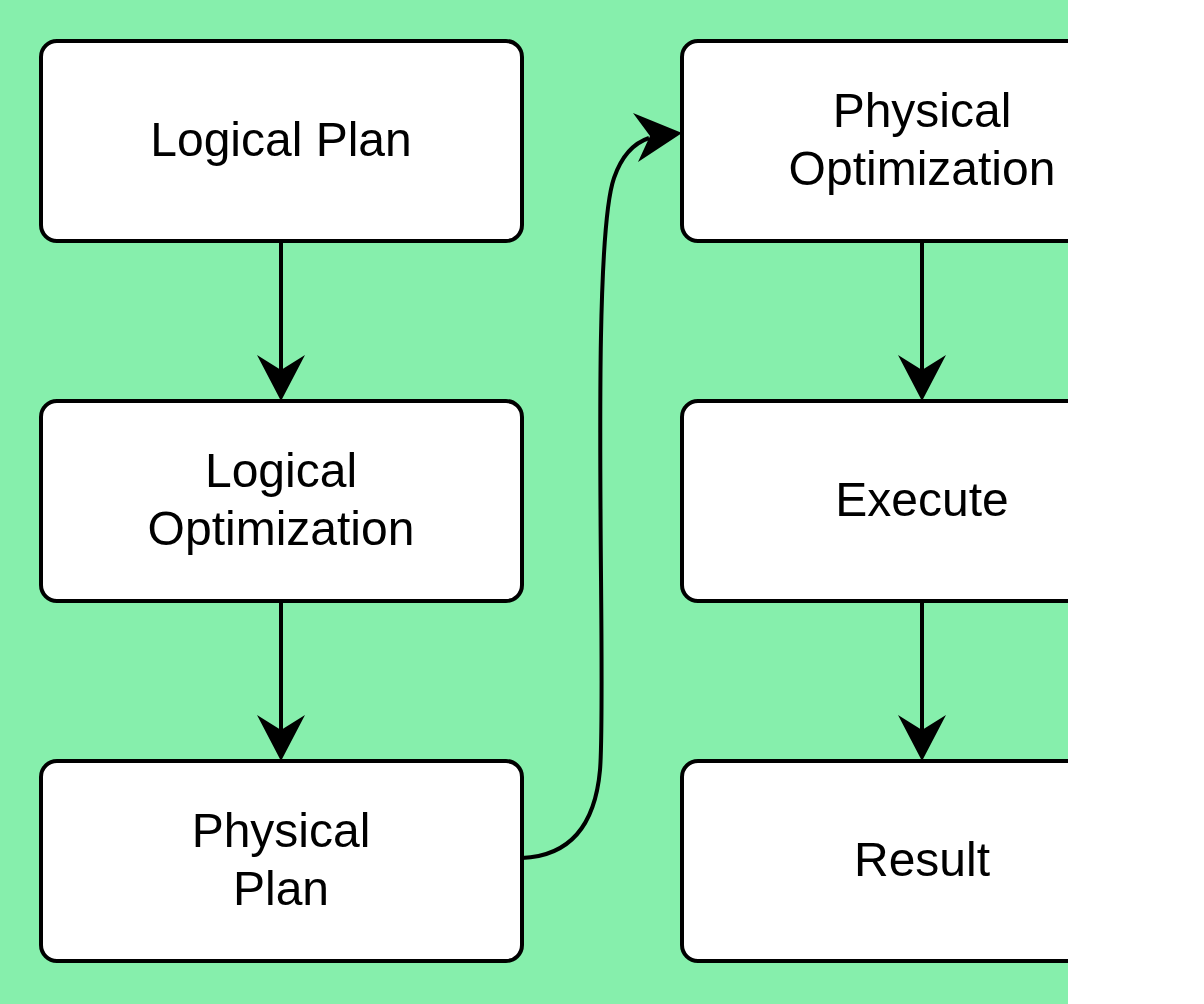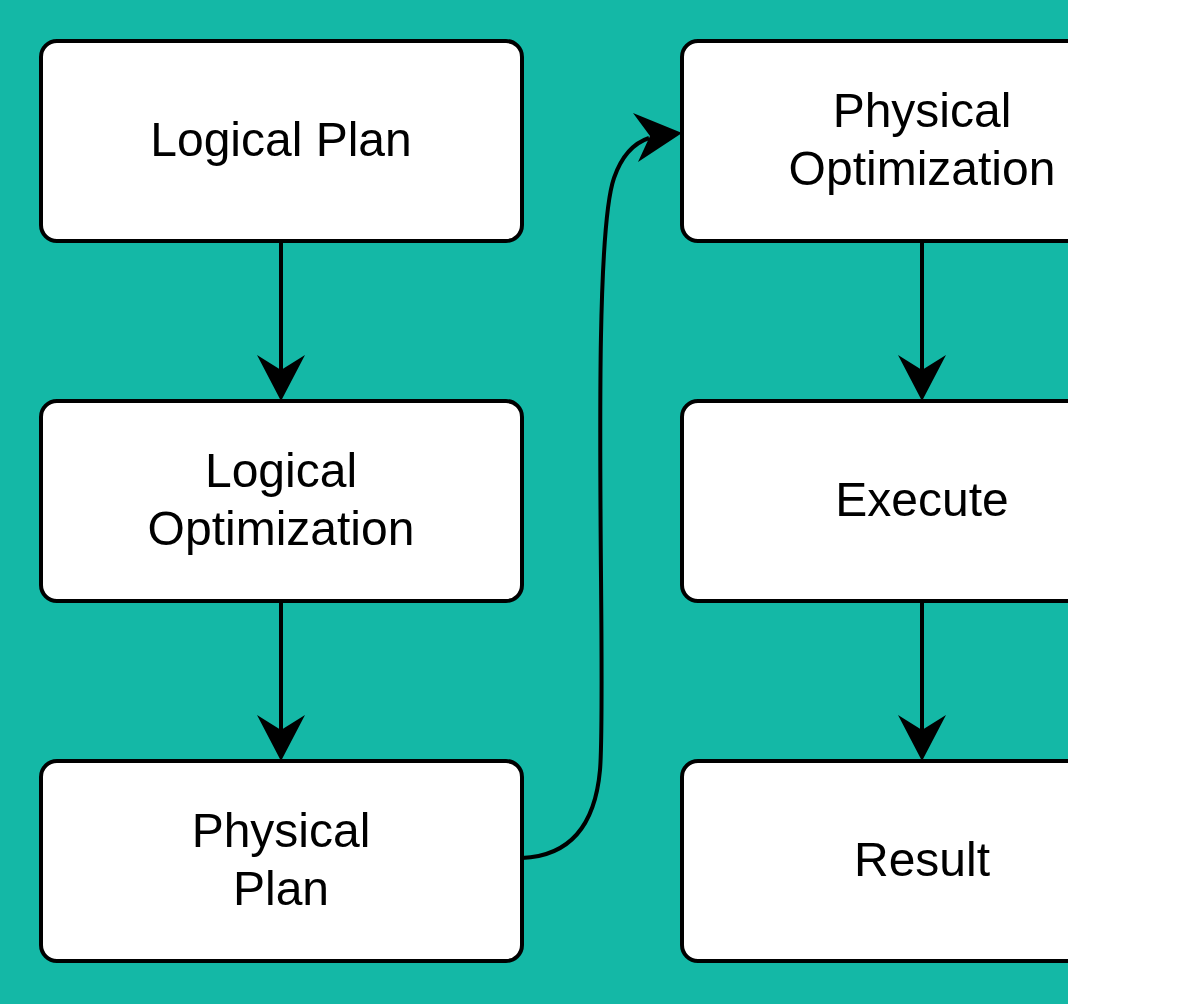--- a/index.html
+++ b/index.html
@@ -7,21 +7,21 @@
     padding: 0;
     background: #ffffff;
   }
   body {
     font-family: "Liberation Sans", sans-serif;
   }
   #canvas {
     position: relative;
     width: 1068px;
     height: 1004px;
-    background: #14b8a6;
+    background: #86efac;
     overflow: hidden;
   }
   #flow-svg {
     position: absolute;
     top: 0;
     left: 0;
     width: 1204px;
     height: 1004px;
     display: block;
   }

